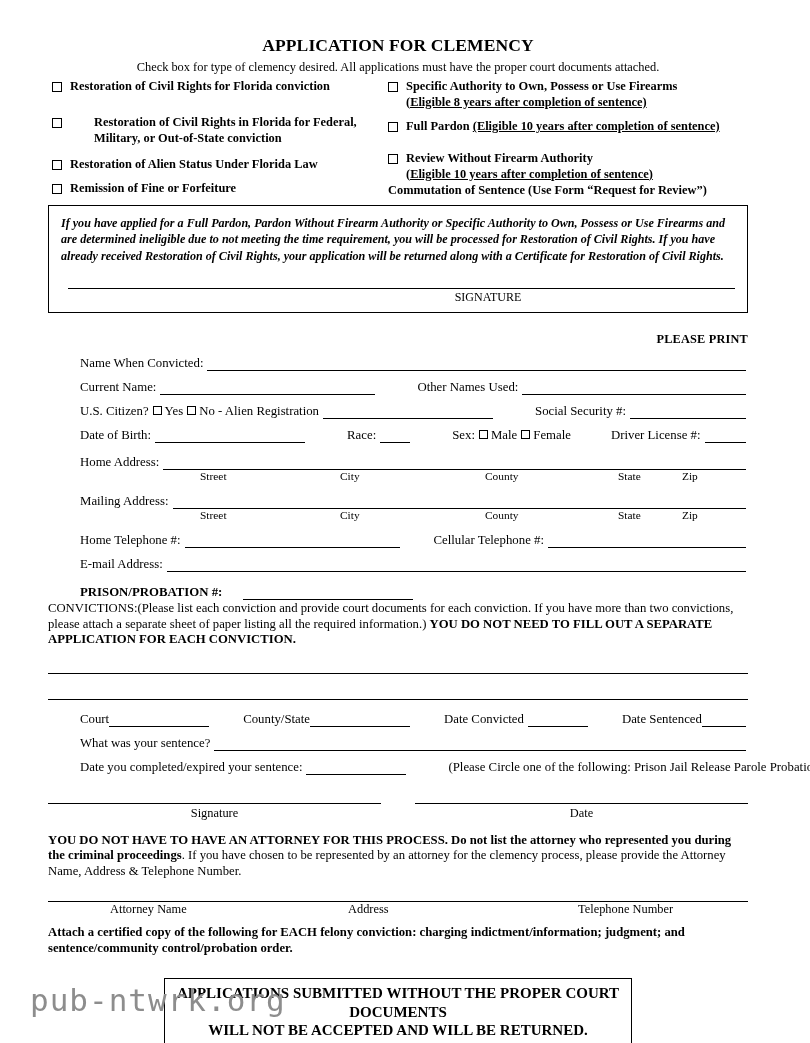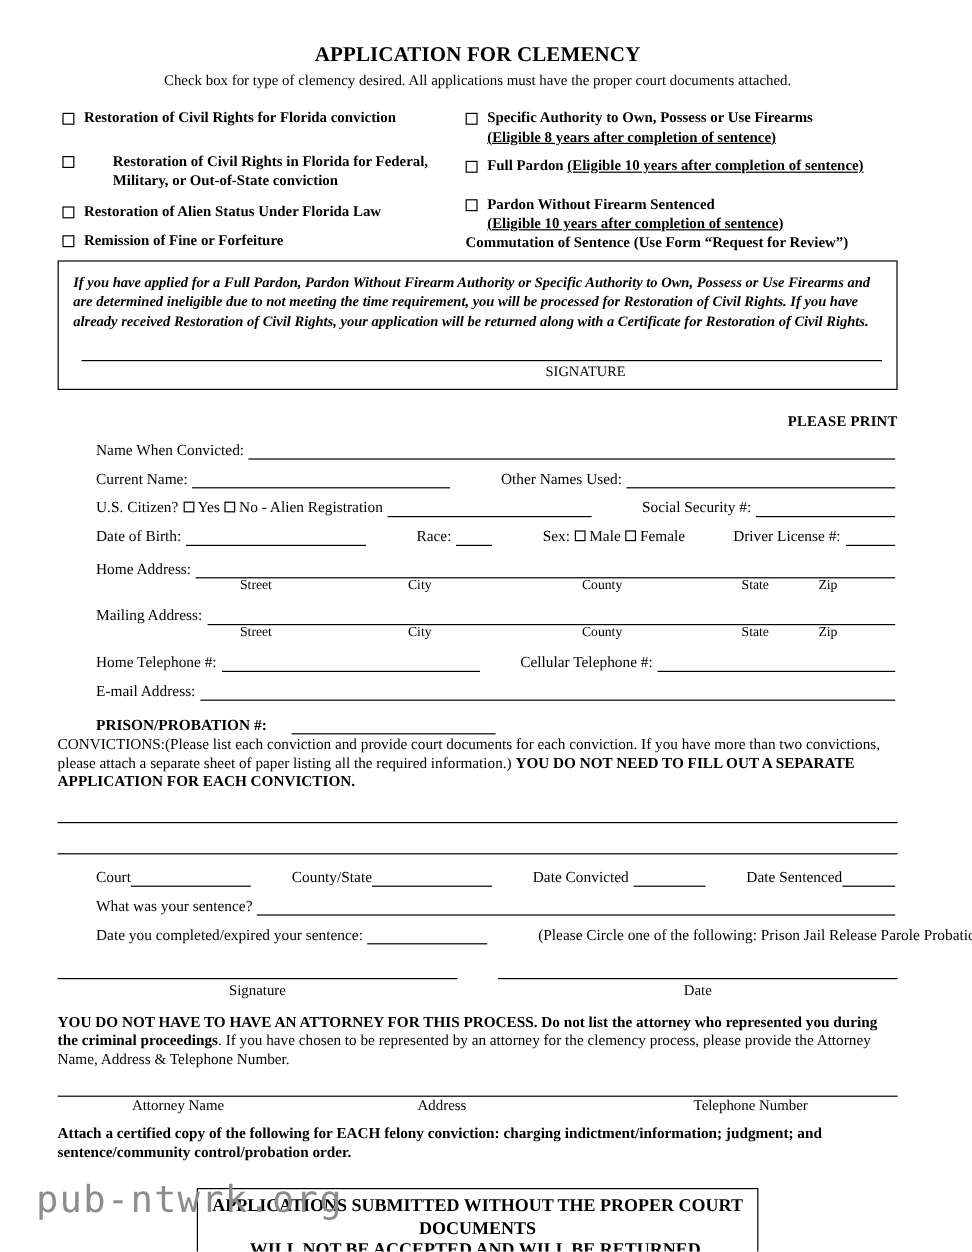--- a/index.html
+++ b/index.html
@@ -41,21 +41,21 @@
   .doc-sub {
     text-align: center;
     font-size: 12.4px;
     margin-top: 5px;
     line-height: 1.2;
   }
 
   
   .cbgrid {
     position: relative;
-    margin-top: 16px;
+    margin-top: 4px;
     height: 122px;
   }
   .cbrow {
     position: absolute;
     display: flex;
     align-items: flex-start;
   }
   .cbox {
     width: 10px;
     height: 10px;
@@ -272,21 +272,21 @@
     </div>
 
     <div class="cbrow" style="left:340px; top:40px; width:370px;">
       <span class="cbox"></span>
       <span class="cblabel"><span>Full Pardon </span><span class="ul">(Eligible 10 years after completion of sentence)</span></span>
     </div>
 
     <div class="cbrow" style="left:340px; top:72px; width:360px;">
       <span class="cbox"></span>
       <span class="cblabel">
-        <span>Pardon Without Firearm Sentenced</span><br>
+        <span>Review Without Firearm Authority</span><br>
         <span class="ul">(Eligible 10 years after completion of sentence)</span>
       </span>
     </div>
 
     <div class="plainrow" style="left:340px; top:104px;">
       <span>Commutation of Sentence (Use Form “Request for Review”)</span>
     </div>
   </div>
 
   <div class="warnbox">

